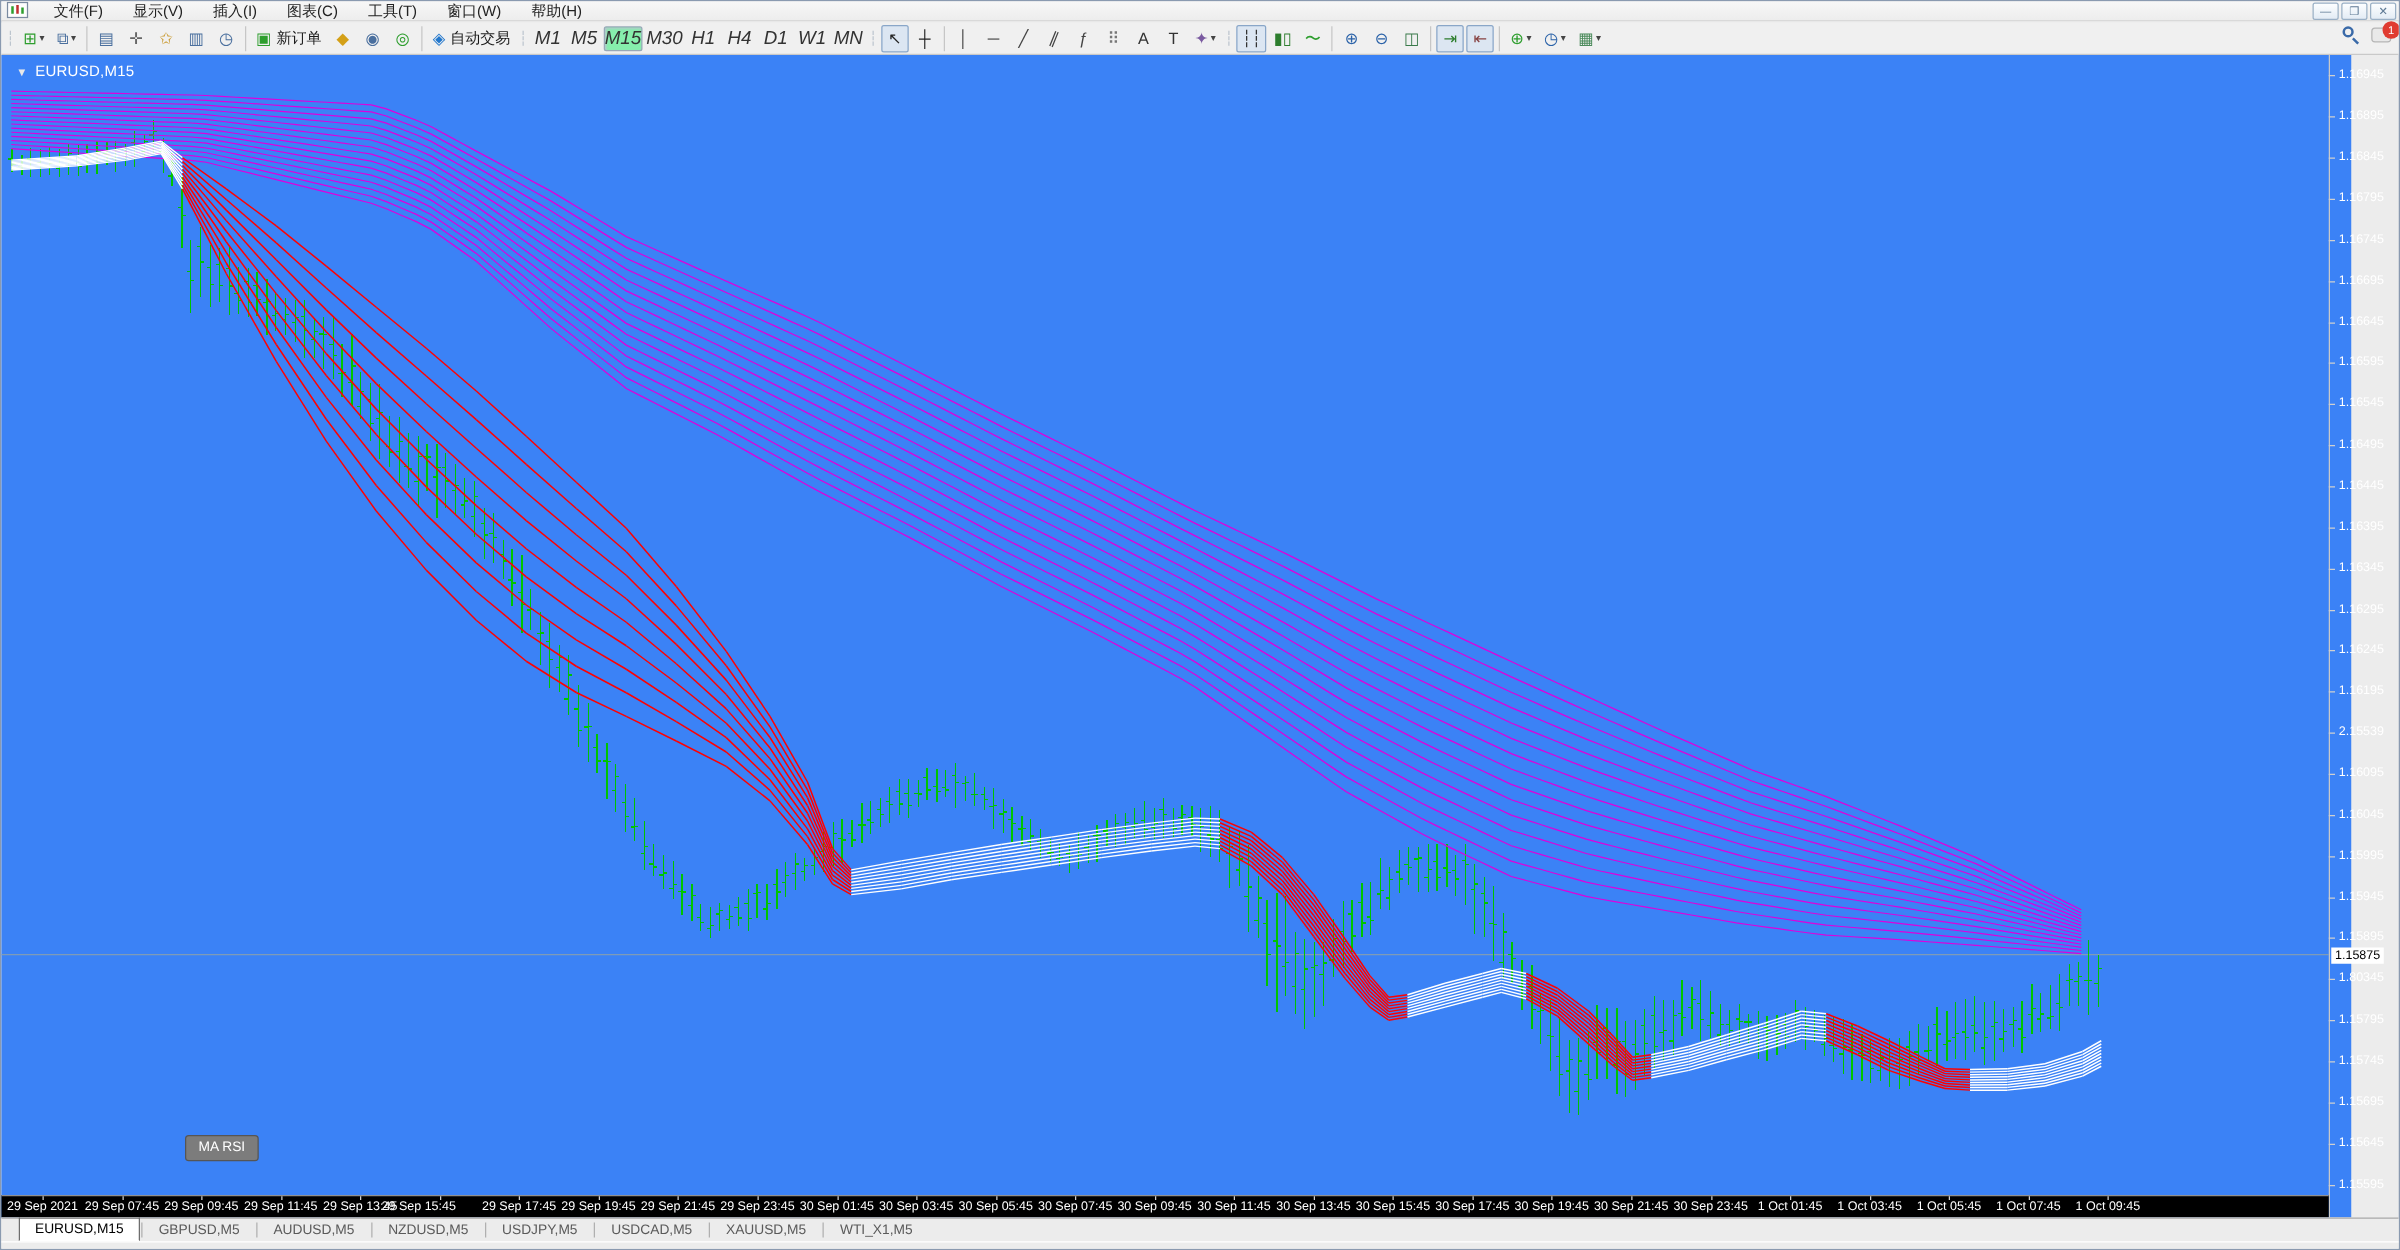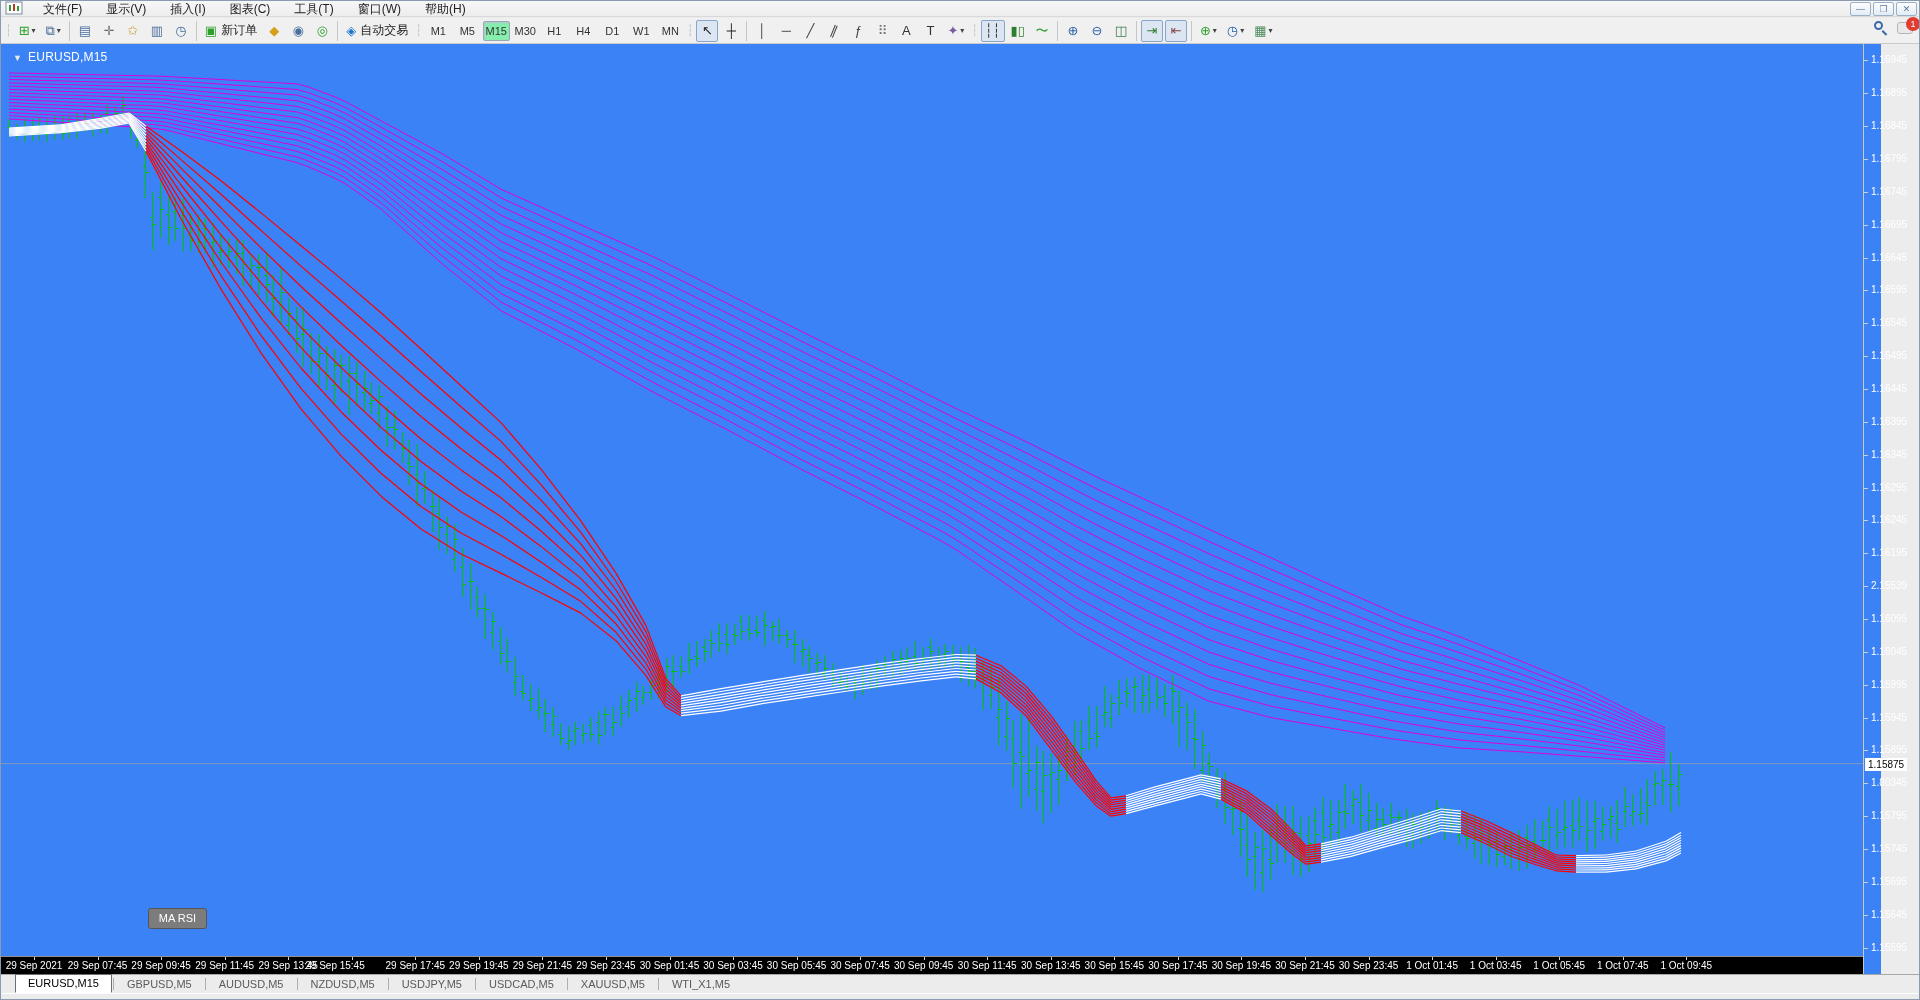--- a/index.html
+++ b/index.html
@@ -18,22 +18,22 @@
   
   #toolbar{position:absolute;top:17px;left:0;right:0;height:26px;background:#f0f0f0;border-bottom:1px solid #c9c9c9;
            display:flex;align-items:center;padding-left:2px;font-size:12px;}
   .grip{color:#b9c2cc;font-size:11px;margin:0 2px;cursor:default;}
   .sep{width:1px;height:20px;background:#c6c6c6;margin:0 3px;}
   .tbtn{display:inline-flex;align-items:center;justify-content:center;min-width:22px;height:22px;margin:0 1px;
         border:1px solid transparent;border-radius:2px;font-size:13px;color:#3a5a7a;cursor:pointer;white-space:nowrap;padding:0 3px;}
   .tbtn.active{background:#dce6f2;border-color:#89a6c8;}
   .tbtn .lbl{font-size:12px;color:#1a1a1a;margin-left:4px;}
   .dd{font-size:8px;color:#444;margin-left:2px;}
-  .tf{min-width:27px;height:20px;font-size:11px;color:#333;border:1px solid transparent;text-align:center;
-      line-height:18px;margin:0 1px;cursor:pointer;border-radius:2px;}
+  .tf{min-width:27px;height:20px;font-size:15px;color:#333;border:1px solid transparent;text-align:center;
+      line-height:18px;margin:0 1px;cursor:pointer;border-radius:2px;font-style:italic;}
   .tf.active{background:#86efac;border-color:#98a8b8;box-shadow:inset 1px 1px 2px #b8c4d0;}
   .rot20{display:inline-block;transform:rotate(22deg);}
   #tb-right{position:absolute;right:6px;top:20px;display:flex;align-items:center;gap:10px;}
   #search-glass{position:relative;width:13px;height:13px;cursor:pointer;}
   #search-glass .ring{position:absolute;left:0;top:0;width:9px;height:9px;border:2px solid #3a6aa8;border-radius:50%;}
   #search-glass .stick{position:absolute;left:9px;top:9px;width:6px;height:2px;background:#3a6aa8;transform:rotate(45deg);transform-origin:0 0;}
   #chat-bubble{position:relative;width:16px;height:12px;background:#e9e9e9;border:1px solid #b5b5b5;border-radius:3px;cursor:pointer;}
   #chat-badge{position:absolute;right:-8px;top:-6px;width:14px;height:14px;background:#e03c31;color:#fff;border-radius:50%;
               font-size:9px;line-height:14px;text-align:center;}
 

